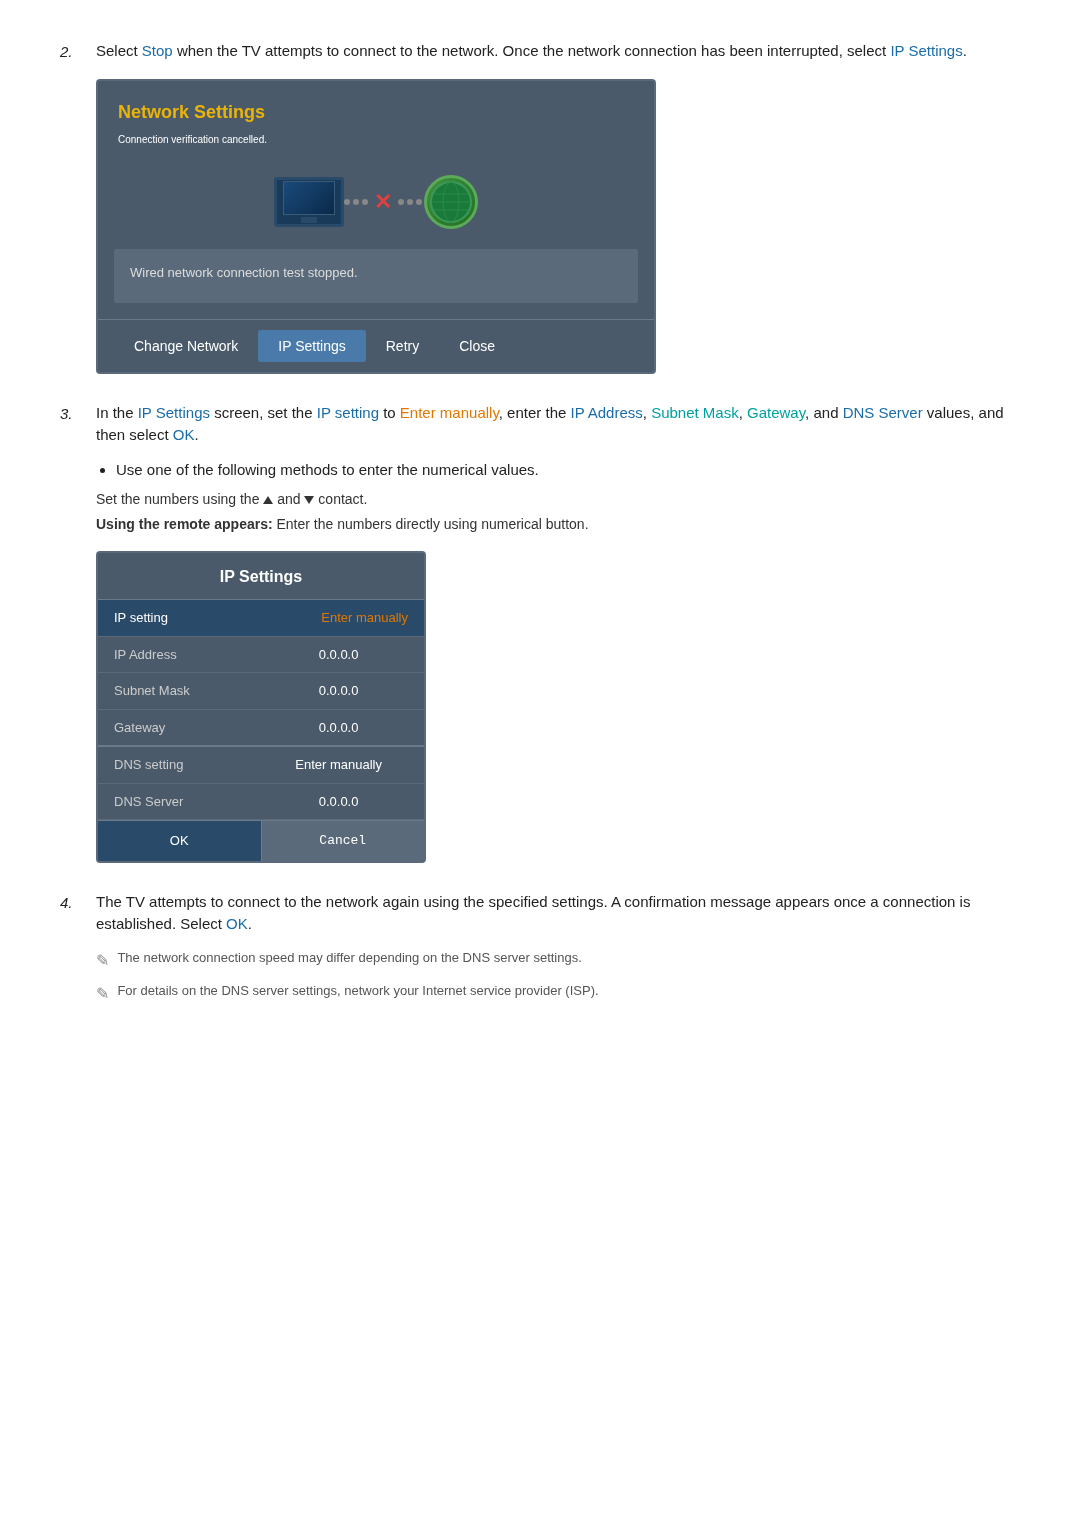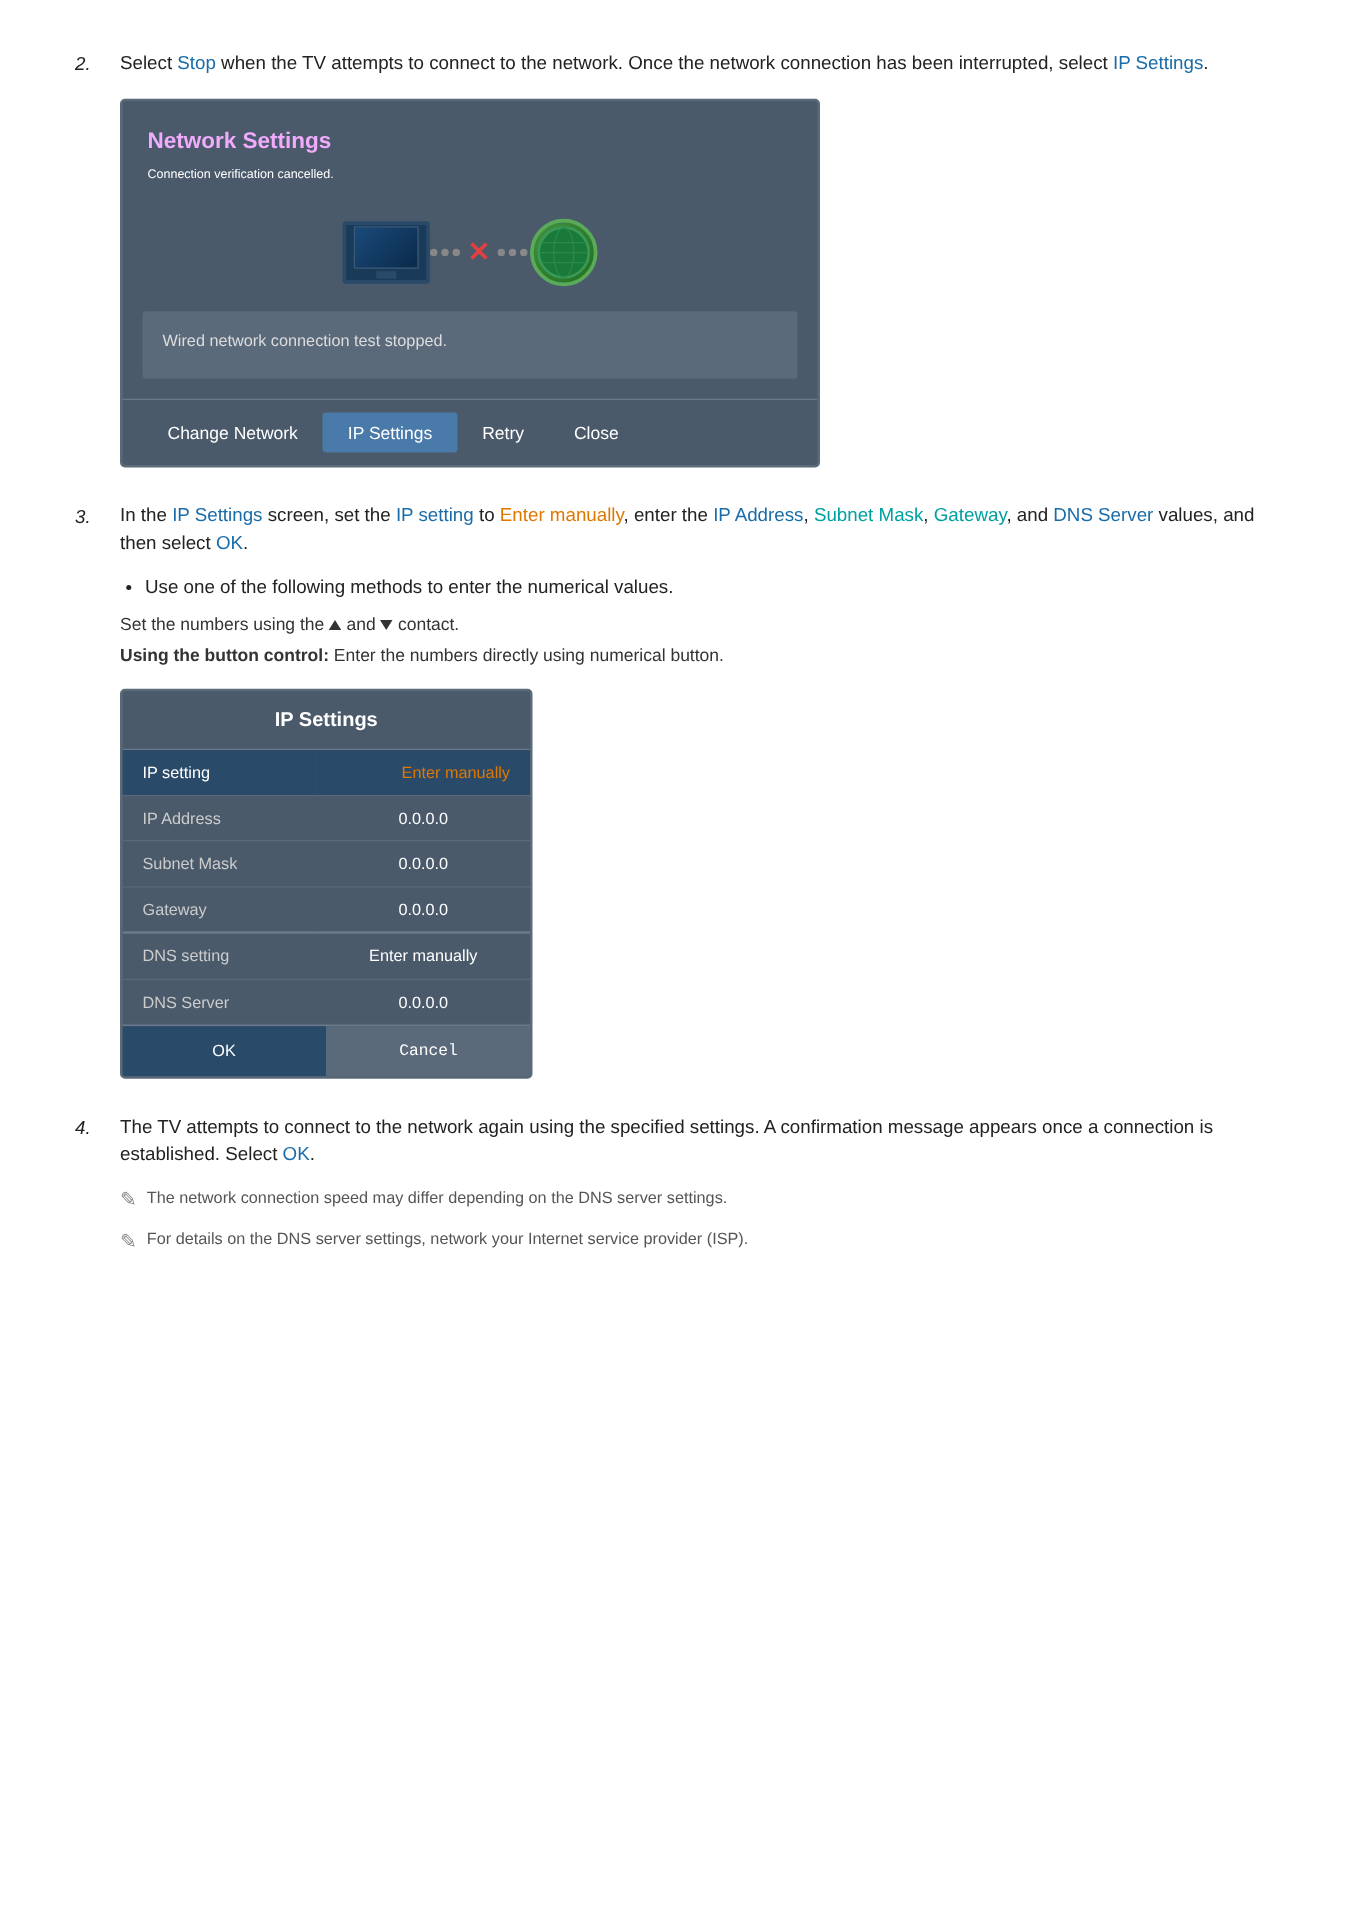--- a/index.html
+++ b/index.html
@@ -40,21 +40,21 @@
       background: #4a5a6a;
       border: 2px solid #5a6a7a;
       border-radius: 4px;
       padding: 0;
       margin: 16px 0 0 0;
       max-width: 560px;
       color: #fff;
       overflow: hidden;
     }
     .dialog-title {
-      color: #f0abfc;
+      color: #eab308;
       font-size: 18px;
       font-weight: bold;
       padding: 18px 20px 6px 20px;
     }
     .dialog-subtitle {
       color: #ffffff;
       font-size: 10px;
       padding: 0 20px 12px 20px;
     }
     .dialog-visual {
@@ -339,21 +339,21 @@
     </ul>
 
     <div class="sub-text">
       <span>Set the numbers using the </span>
       <span class="triangle-up"></span>
       <span> and </span>
       <span class="triangle-down"></span>
       <span> contact.</span>
     </div>
     <div class="sub-text" style="margin-top:4px;">
-      <span class="bold-label">Using the button control:</span>
+      <span class="bold-label">Using the remote appears:</span>
       <span> Enter the numbers directly using numerical button.</span>
     </div>
 
     <div class="ip-dialog" style="margin-top:16px;">
       <div class="ip-dialog-title">IP Settings</div>
       <table class="ip-table">
         <tbody>
             <tr class="active-row">
           <td>IP setting</td>
           <td class="value-cell">Enter manually</td>

